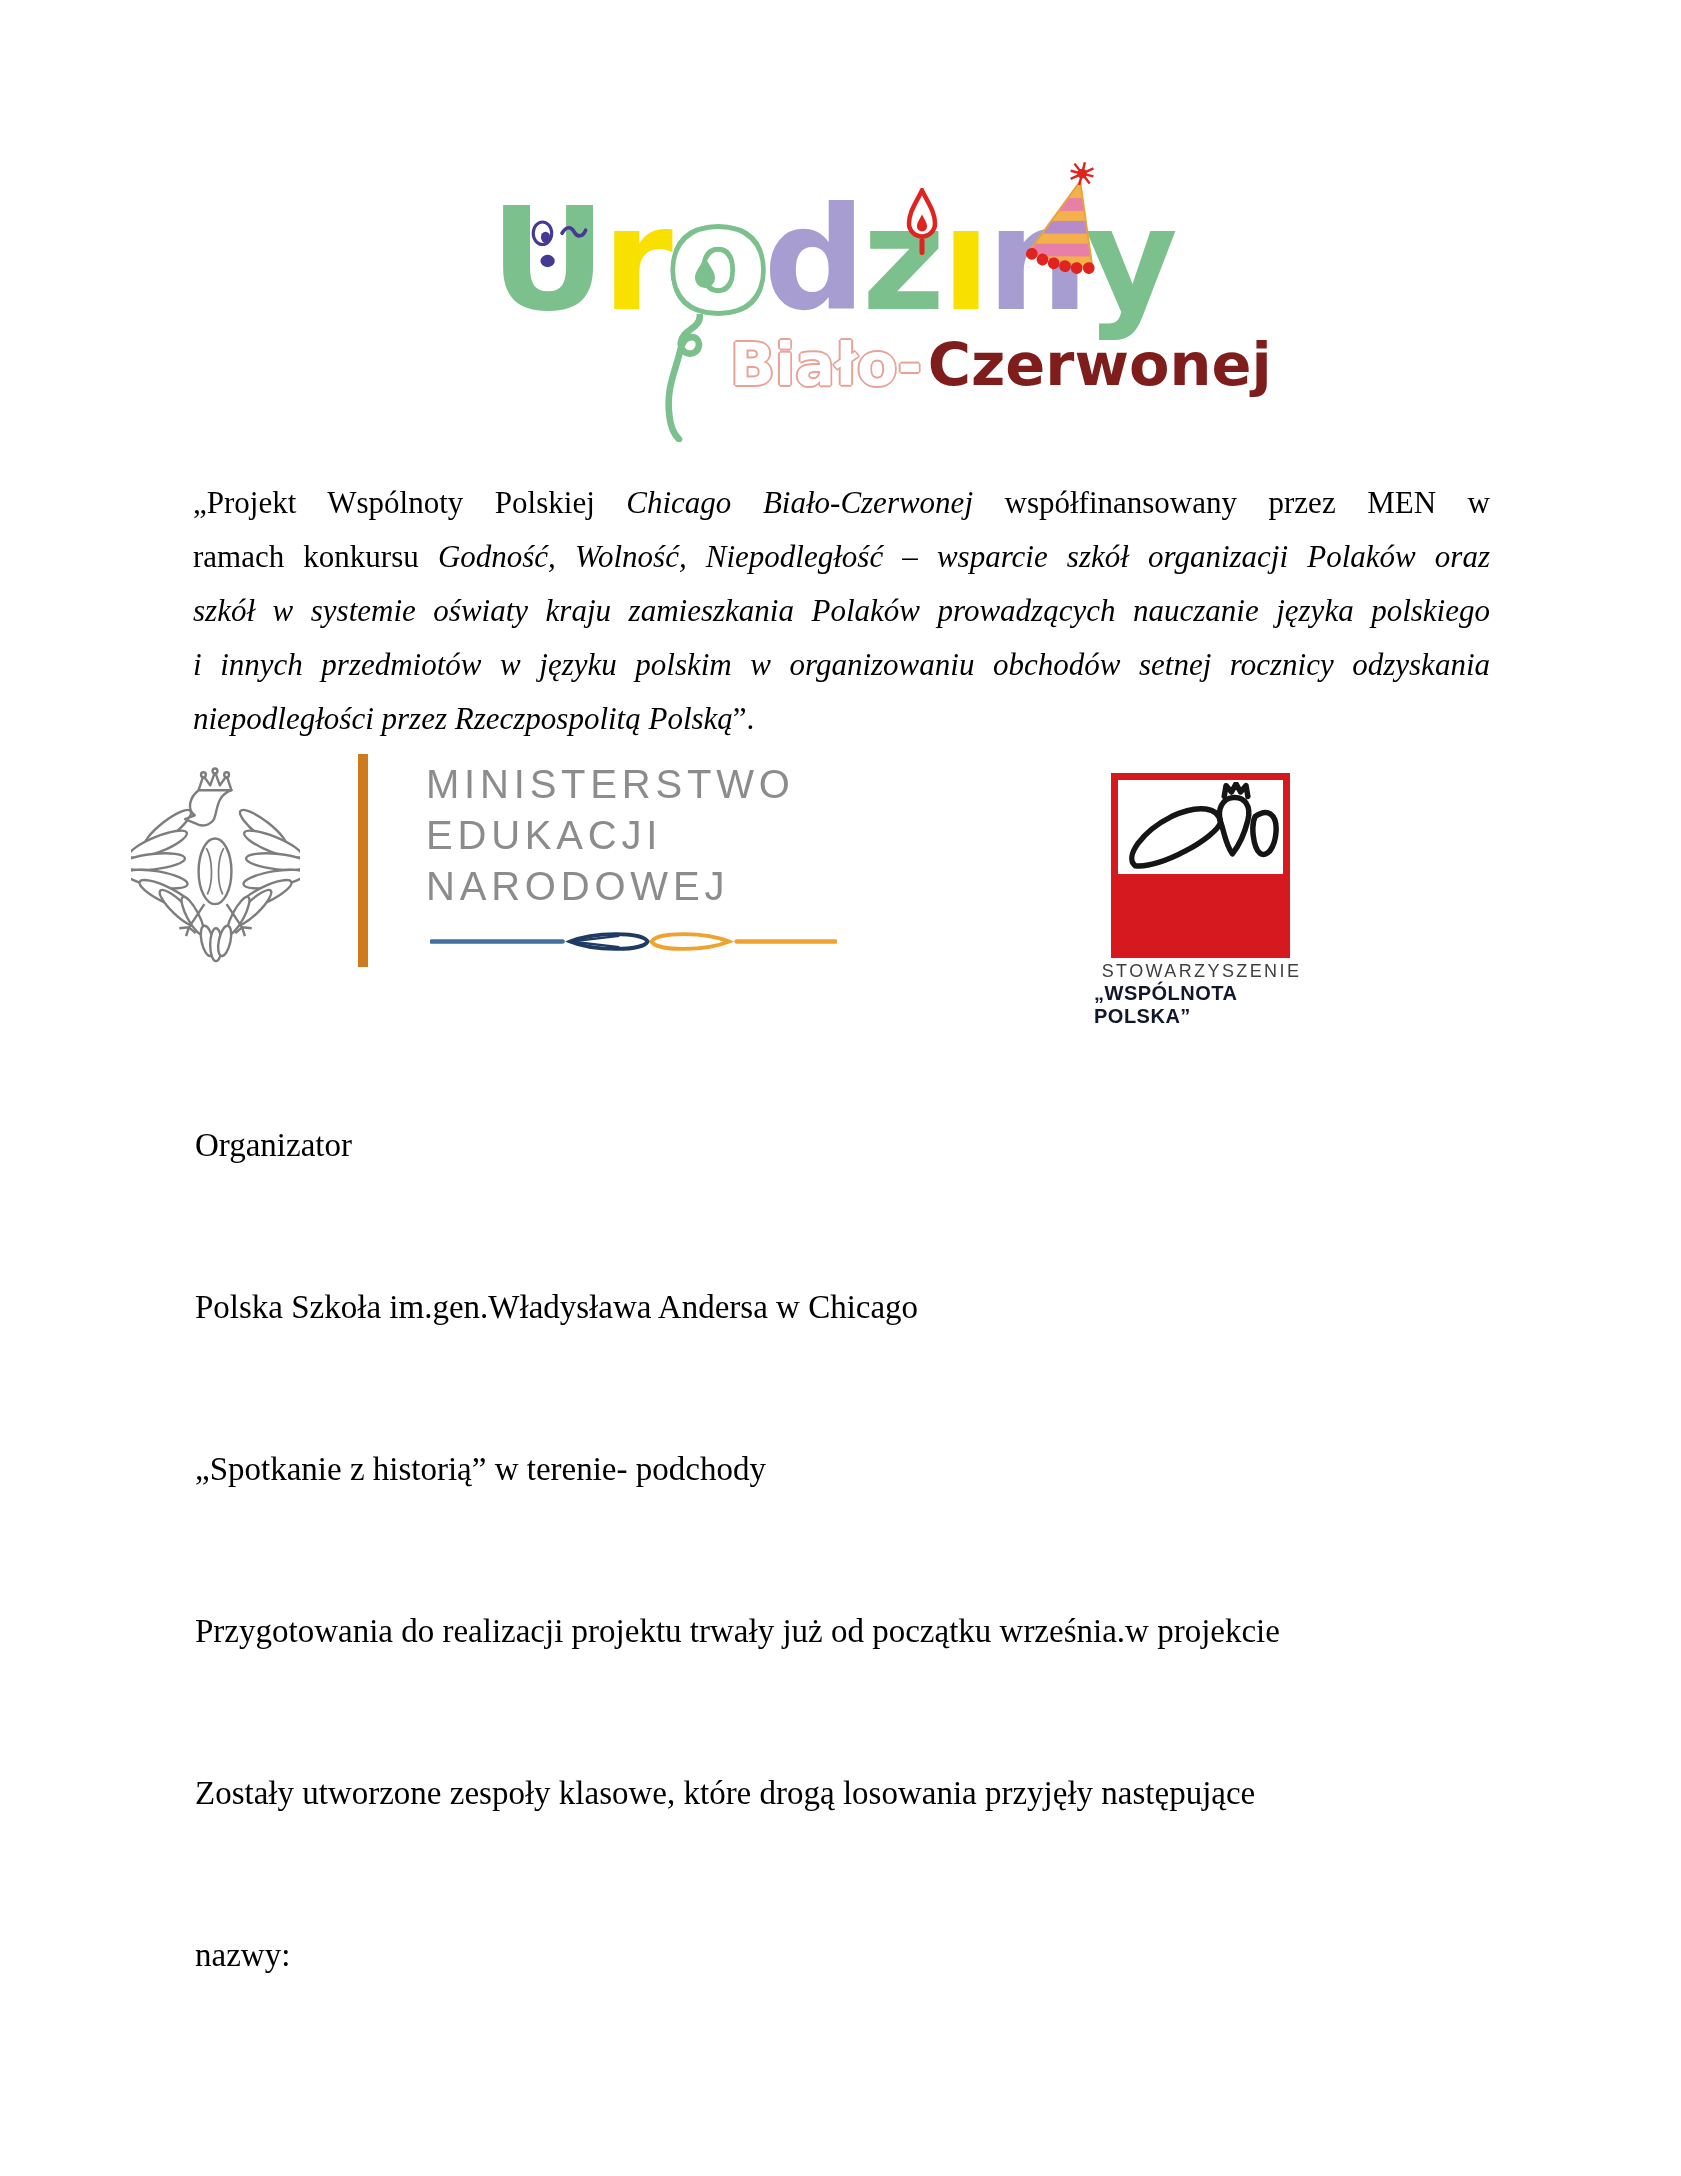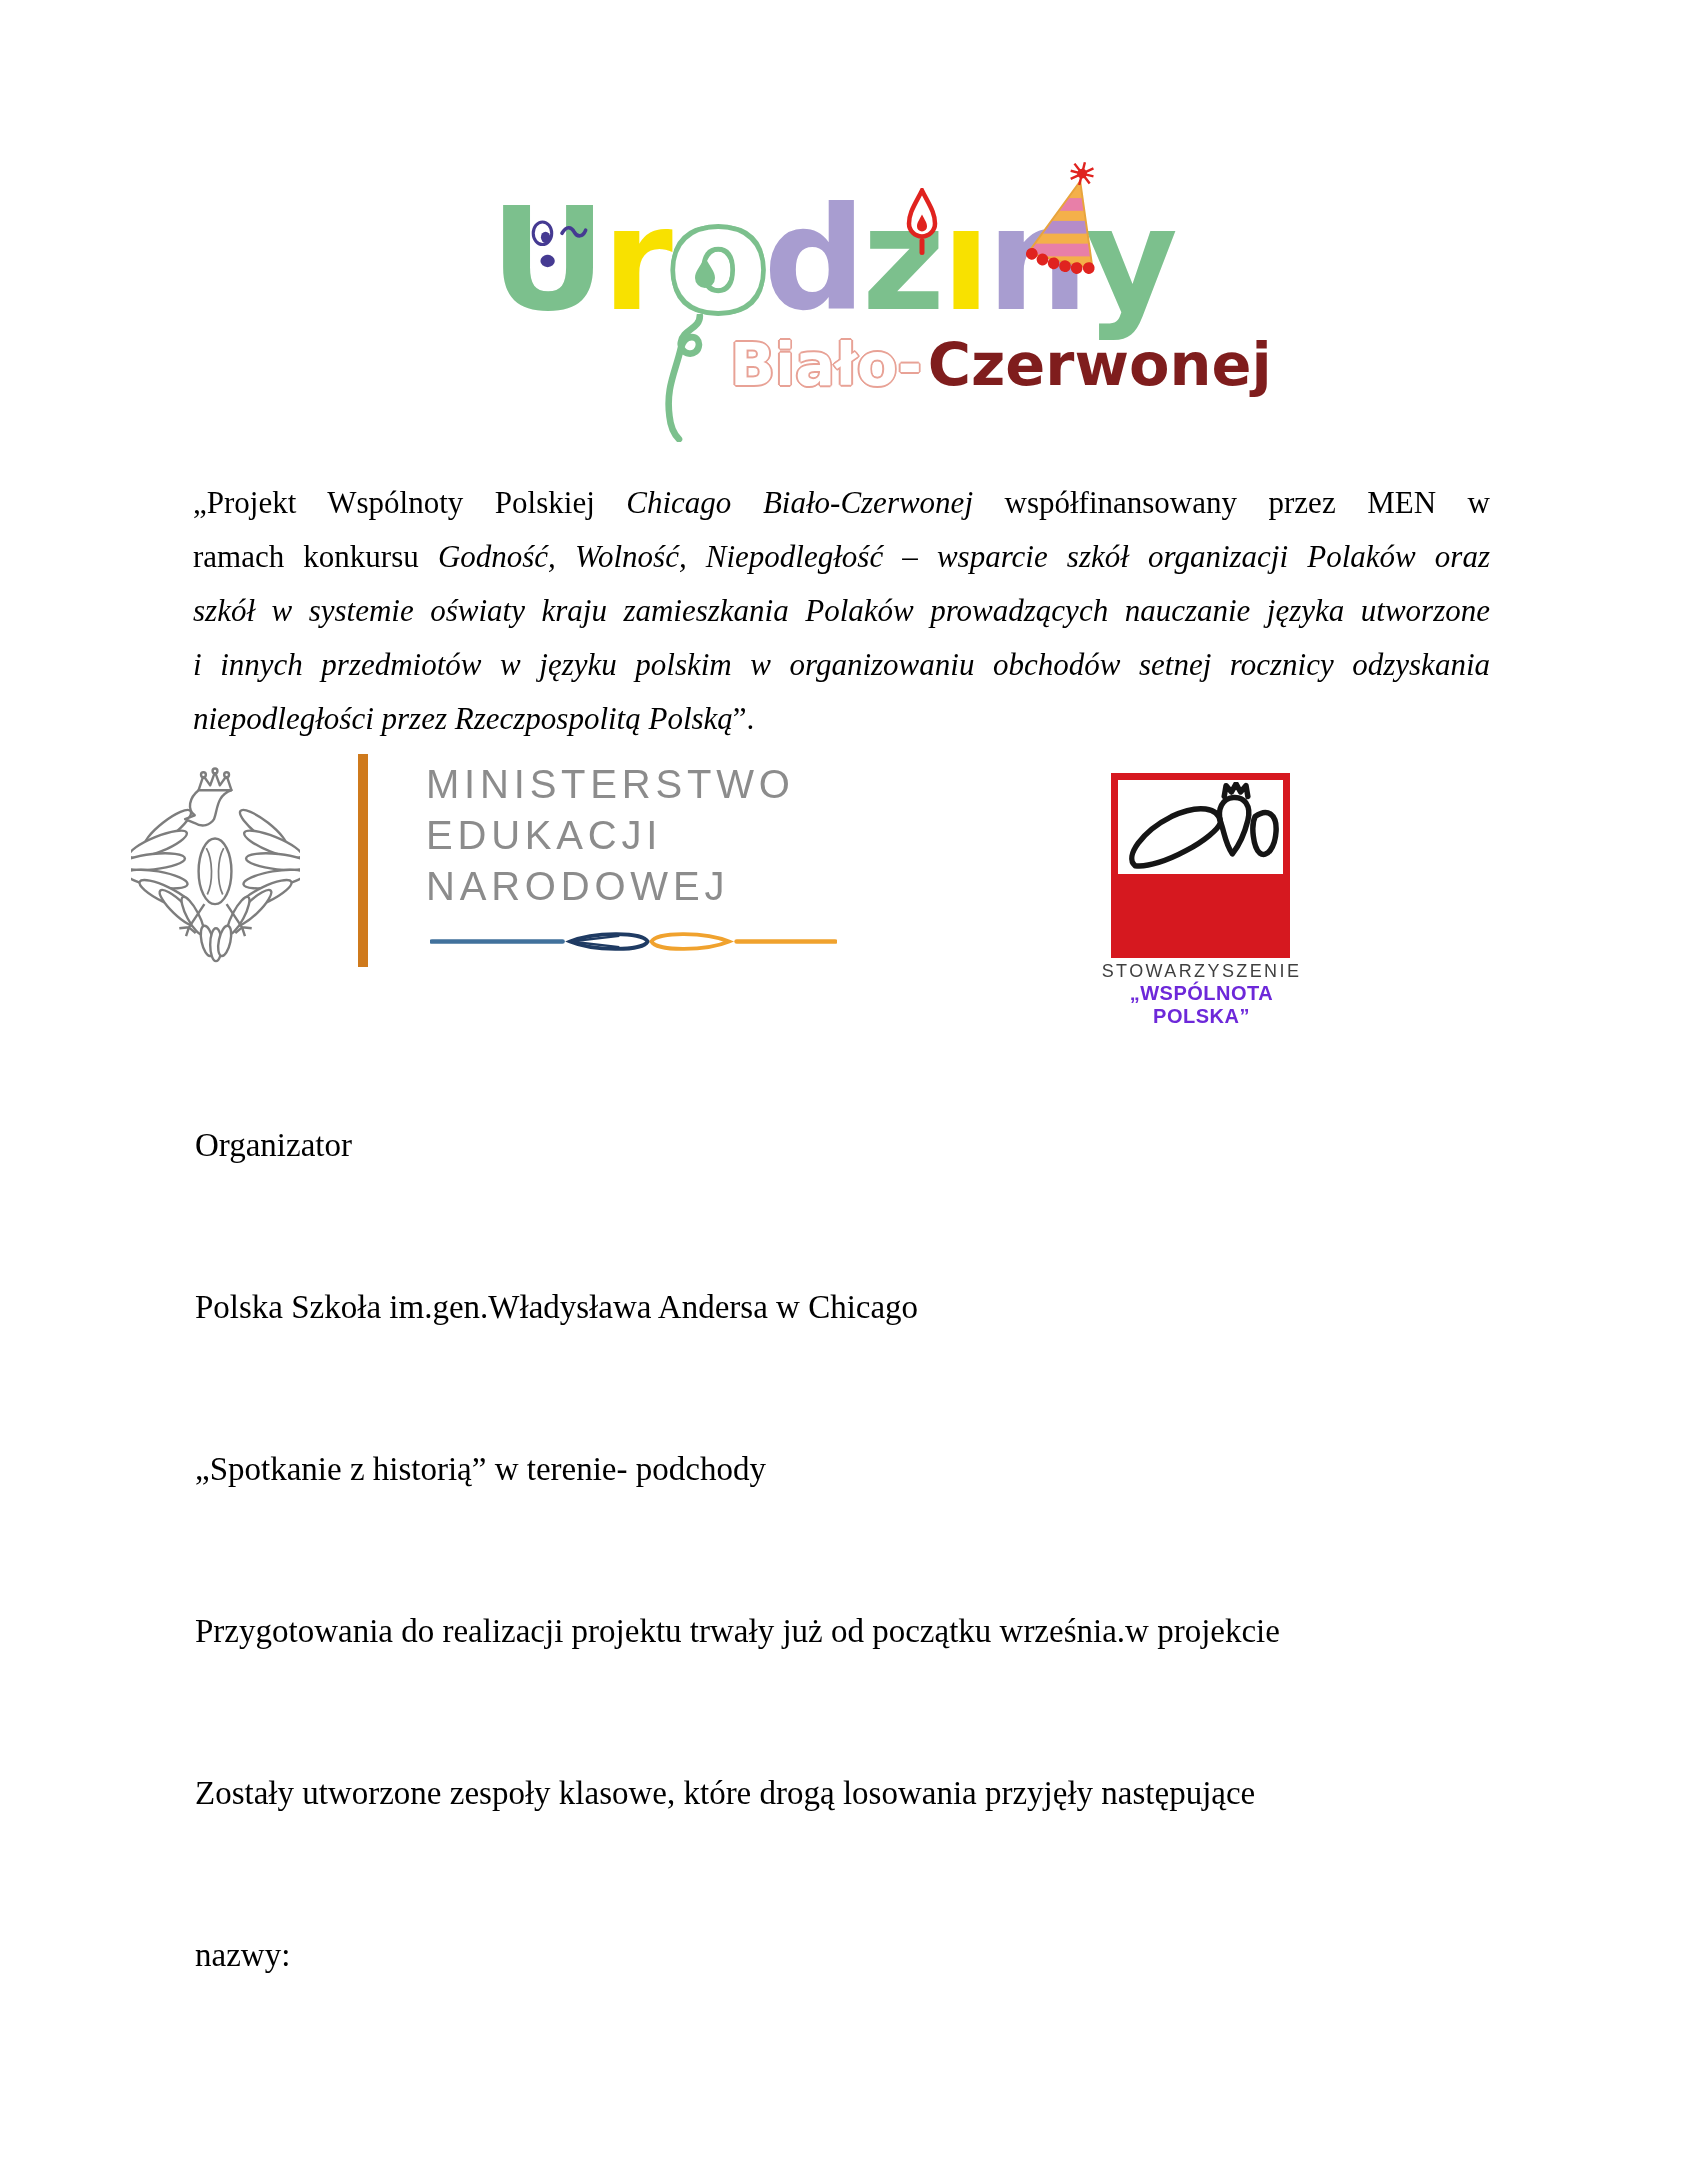--- a/index.html
+++ b/index.html
@@ -29,22 +29,22 @@
   .men-bar{position:absolute;left:358px;top:754px;width:9.5px;height:213px;}
   .men-text{position:absolute;left:426px;top:759px;color:#8c8c8c;font-family:Liberation Sans, sans-serif;
             font-size:40px;line-height:51px;letter-spacing:4.8px;font-weight:normal;}
   .men-divider{position:absolute;left:430px;top:928px;width:407px;height:27px;}
   .wp-logo{position:absolute;left:1111px;top:753px;width:215px;margin-top:20px;}
   .wp-square{position:relative;width:165px;height:171px;border:7.6px solid #d6181f;
              background:linear-gradient(to bottom,#ffffff 0 55%,#d6181f 55% 100%);}
   .wp-eagle{position:absolute;left:2.9px;top:1.9px;width:160px;height:91px;}
   .wp-line1{margin-top:2.9px;width:215px;margin-left:-17px;text-align:center;
             font-family:"Liberation Sans", sans-serif;font-size:18px;letter-spacing:2.4px;color:#3f3f3f;}
-  .wp-line2{width:215px;margin-left:-17px;text-align:center;font-family:"Liberation Sans", sans-serif;
-            font-size:20px;font-weight:bold;letter-spacing:0.5px;color:#6d28d9;}
+  .wp-line2{width:215px;margin-left:-17px;text-align:left;font-family:"Liberation Sans", sans-serif;
+            font-size:20px;font-weight:bold;letter-spacing:0.5px;color:#0f172a;}
 
   
   .body-text{position:absolute;left:195px;top:1010px;width:1313px;font-size:33px;line-height:54px;
              white-space:pre-wrap;}
   .body-text div{min-height:54px;}
 </style>
 </head>
 <body>
 
 <div class="page">
@@ -97,21 +97,21 @@
       <circle cx="46" cy="12" r="5" fill="#e0231f"></circle>
       <path d="M46,12 L46,0 M46,12 L56,4 M46,12 L58,12 M46,12 L56,20 M46,12 L36,4 M46,12 L34,12 M46,12 L36,20 M46,12 L46,24" stroke="#e0231f" stroke-width="2.5" fill="none"></path>
     </svg>
 
     <div class="logo-subtitle"><span class="sub-outline">Biało-</span><span class="sub-solid">Czerwonej</span></div>
   </div>
 
   <div class="intro">
     <div class="jline"><span>„Projekt Wspólnoty Polskiej </span><span class="it">Chicago Biało-Czerwonej</span><span> współfinansowany przez MEN w</span></div>
     <div class="jline"><span>ramach konkursu </span><span class="it">Godność, Wolność, Niepodległość – wsparcie szkół organizacji Polaków oraz</span></div>
-    <div class="jline"><span class="it">szkół w systemie oświaty kraju zamieszkania Polaków prowadzących nauczanie języka utworzone</span></div>
+    <div class="jline"><span class="it">szkół w systemie oświaty kraju zamieszkania Polaków prowadzących nauczanie języka polskiego</span></div>
     <div class="jline"><span class="it">i innych przedmiotów w języku polskim w organizowaniu obchodów setnej rocznicy odzyskania</span></div>
     <div class="jline last"><span class="it">niepodległości przez Rzeczpospolitą Polską</span><span>”.</span></div>
   </div>
 
   <svg class="eagle-men" viewBox="0 0 175 205">
     <g fill="#ffffff" stroke="#7d7d7d" stroke-width="2.5" stroke-linejoin="round">
       <path d="M70,24 L75,9 L82,19 L87,5 L92,19 L99,9 L104,24 Z"></path>
       <circle cx="75" cy="8" r="2.5"></circle>
         <circle cx="87" cy="4" r="2.5"></circle>
         <circle cx="99" cy="8" r="2.5"></circle>

